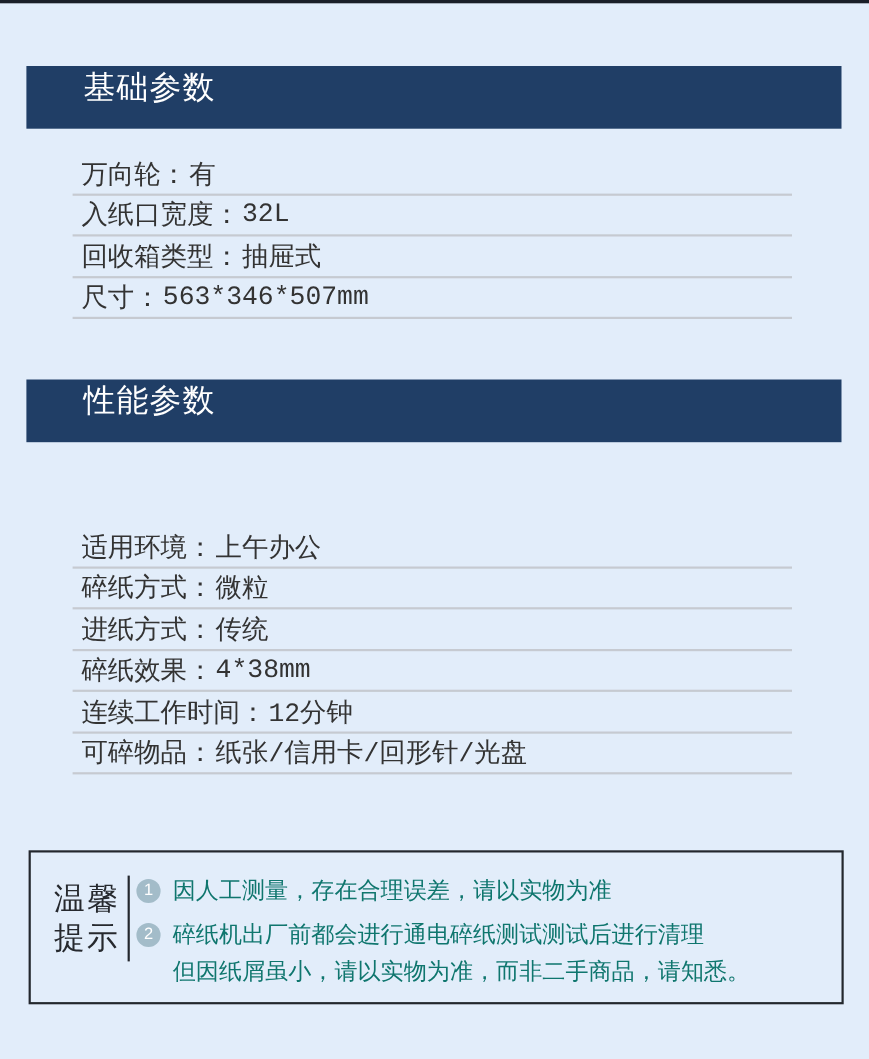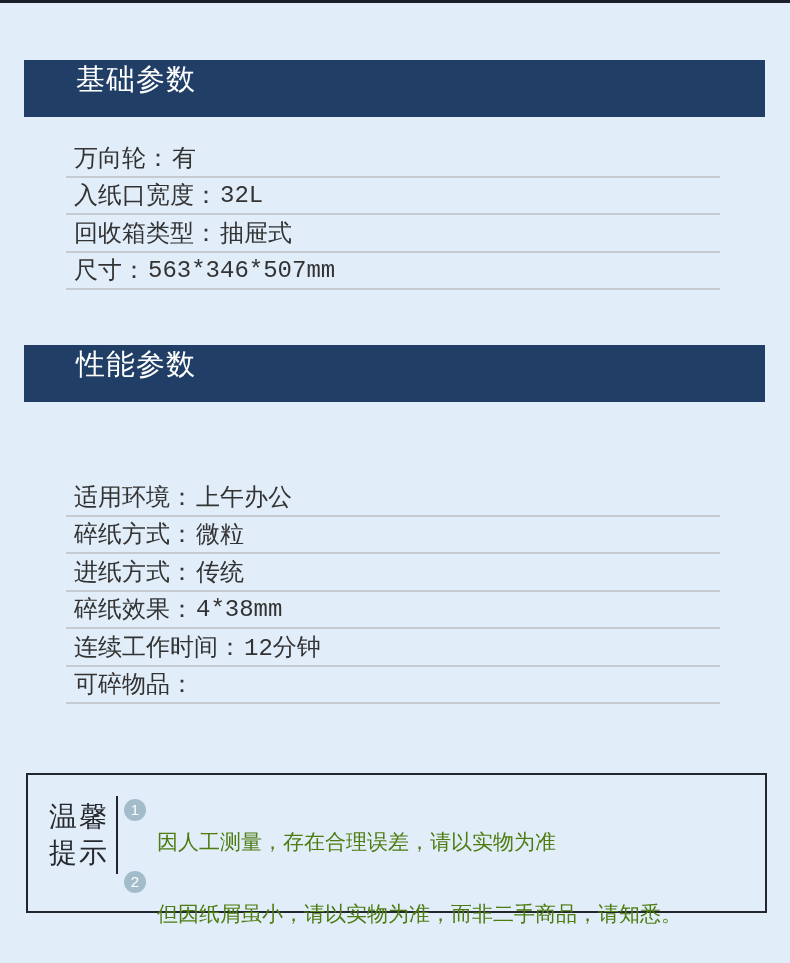--- a/index.html
+++ b/index.html
@@ -59,21 +59,21 @@
     display:flex;align-items:flex-start;
     margin-top:6px;
   }
   .tip-badge{
     flex:0 0 auto;
     width:22px;height:22px;border-radius:50%;
     background:#a3bcc9;color:#ffffff;
     font-size:15px;line-height:22px;text-align:center;
     margin-top:6px;margin-right:11px;
   }
-  .tip-lines{font-size:21px;line-height:34px;color:#4d7c0f;margin-top:32px;}
+  .tip-lines{font-size:21px;line-height:34px;color:#0f766e;}
 </style>
 </head>
 <body>
 
 <div class="page">
 
   <div class="top-strip"></div>
 
   <div class="section-header" id="header-basic">
     <span class="title">基础参数</span>
@@ -118,38 +118,40 @@
     <div class="spec-row">
       <span class="lbl">碎纸效果：</span>
         <span class="val">4*38mm</span>
     </div>
     <div class="spec-row">
       <span class="lbl">连续工作时间：</span>
         <span class="val">12分钟</span>
     </div>
     <div class="spec-row">
       <span class="lbl">可碎物品：</span>
+        <span class="val">纸张/信用卡/回形针/光盘</span>
     </div>
   </div>
 
   <div class="tips-box">
     <div class="tips-title">
       <div>温馨</div>
       <div>提示</div>
     </div>
     <div class="tips-divider"></div>
     <div class="tips-items">
       <div class="tip-item">
         <div class="tip-badge">1</div>
         <div class="tip-lines">
           <div>因人工测量，存在合理误差，请以实物为准</div>
         </div>
       </div>
       <div class="tip-item">
         <div class="tip-badge">2</div>
         <div class="tip-lines">
+          <div>碎纸机出厂前都会进行通电碎纸测试测试后进行清理</div>
           <div>但因纸屑虽小，请以实物为准，而非二手商品，请知悉。</div>
         </div>
       </div>
     </div>
   </div>
 
 </div>
 
 </body></html>

